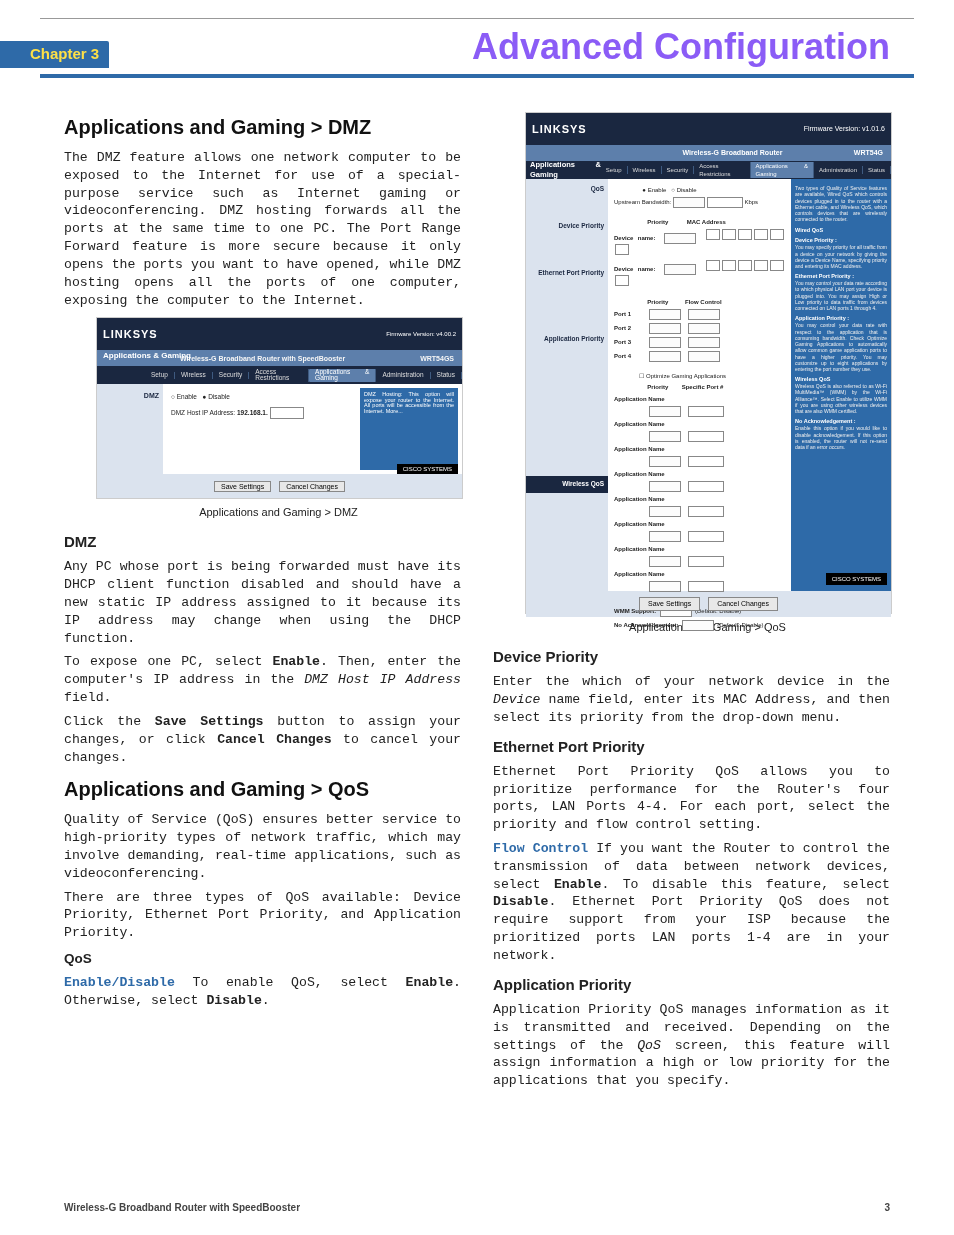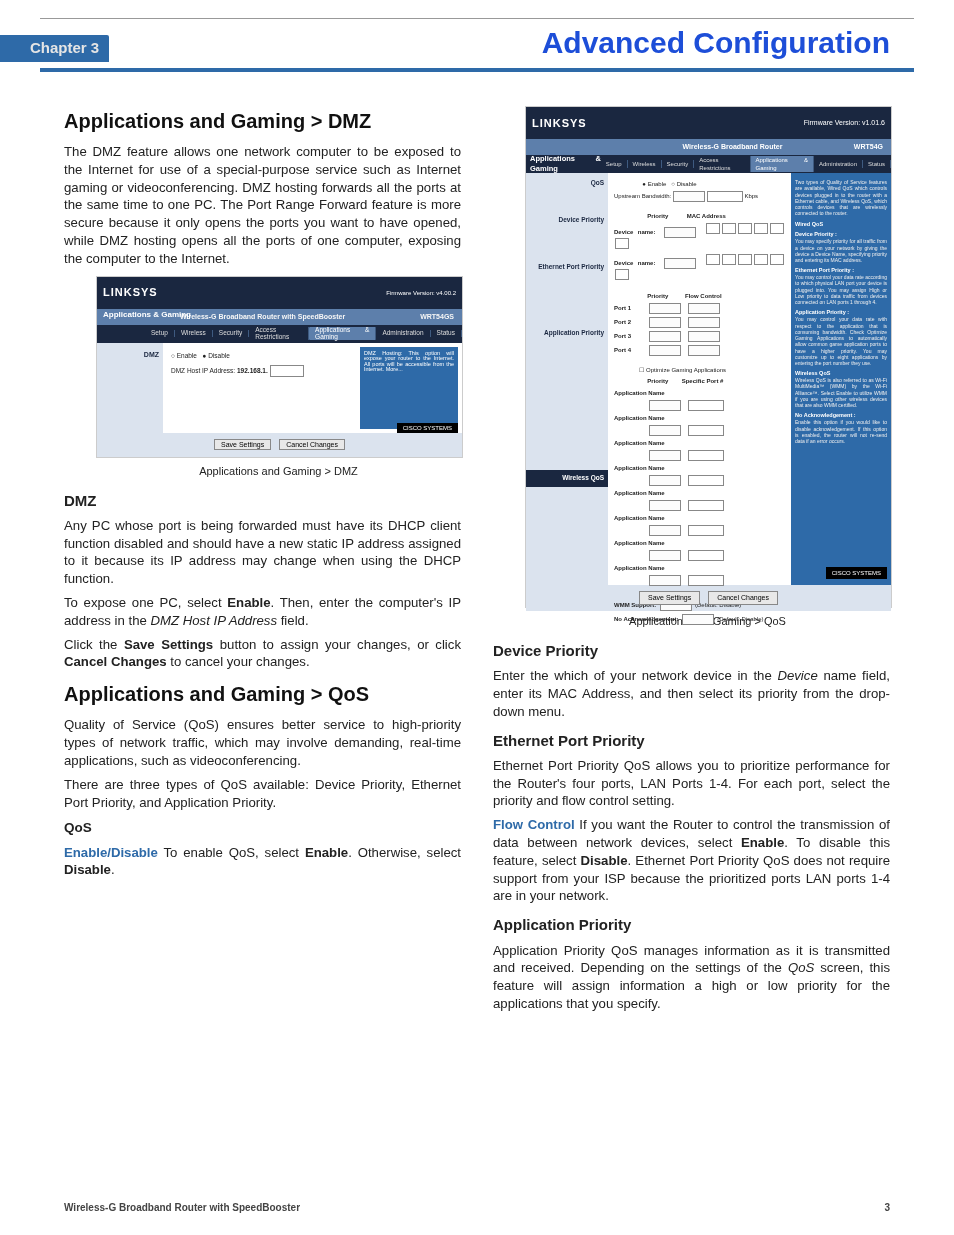--- a/index.html
+++ b/index.html
@@ -24,32 +24,32 @@
   .header {
     position: relative;
     display: flex;
     justify-content: space-between;
     align-items: baseline;
     padding-top: 26px;
     padding-bottom: 6px;
   }
   .chapter-label {
     font-weight: 800;
-    color: #e5e5e5;
+    color: #fde047;
     font-size: 15px;
     background: #2e6aa8;
     padding: 4px 10px 6px 30px;
     margin-left: -64px;
     border-top-right-radius: 2px;
     box-shadow: 40px 0 0 -36px rgba(0,0,0,0);
   }
   .header-title {
     font-weight: 800;
-    color: #1d4ed8;
-    font-size: 30px;
+    color: #8b5cf6;
+    font-size: 36px;
   }
   .hr-blue {
     border: none;
     border-top: 4px solid #2e6aa8;
     margin: 0 -24px 26px -24px;
   }
   .columns {
     column-count: 2;
     column-gap: 32px;
     line-height: 1.35;
@@ -70,21 +70,21 @@
     font-weight: 700;
     margin: 10px 0 6px 0;
     text-align: left;
   }
   h3.subsub {
     font-size: 13.5px;
     font-weight: 700;
     margin: 8px 0 4px 0;
     text-align: left;
   }
-  p { margin: 6px 0; }
+  p { margin: 6px 0; font-family: Liberation Mono, monospace; }
   .bold { font-weight: 700; }
   .ital { font-style: italic; }
   .blue-inline { color: #2e6aa8; font-weight: 700; }
   .caption {
     text-align: center;
     font-size: 11px;
     margin: 6px 0 12px 0;
   }
   .figure {
     break-inside: avoid;
@@ -370,21 +370,21 @@
       </div>
       <div class="caption">Applications and Gaming &gt; QoS</div>
     </div>
 
     <h2 class="sub">Device Priority</h2>
     <p>
       <span>Enter the which of your network device in the </span><span class="ital">Device</span><span> name field, enter its MAC Address, and then select its priority from the drop-down menu.</span>
     </p>
 
     <h2 class="sub">Ethernet Port Priority</h2>
-    <p>Ethernet Port Priority QoS allows you to prioritize performance for the Router's four ports, LAN Ports 1-4.  For each port, select  the priority and flow control setting.</p>
+    <p>Ethernet Port Priority QoS allows you to prioritize performance for the Router's four ports, LAN Ports 4-4.  For each port, select  the priority and flow control setting.</p>
     <p>
       <span class="blue-inline">Flow Control</span><span> If you want the Router to control the transmission of data between network devices, select </span><span class="bold">Enable</span><span>. To disable this feature, select </span><span class="bold">Disable</span><span>. Ethernet Port Priority QoS does not require support from your ISP because the prioritized ports LAN ports 1-4 are in your network.</span>
     </p>
 
     <h2 class="sub">Application Priority</h2>
     <p>
       <span>Application Priority QoS manages information as it is transmitted and received. Depending on the settings of the </span><span class="ital">QoS</span><span> screen, this feature will assign information a high or low priority for the applications that you specify.</span>
     </p>
 
   </div>

